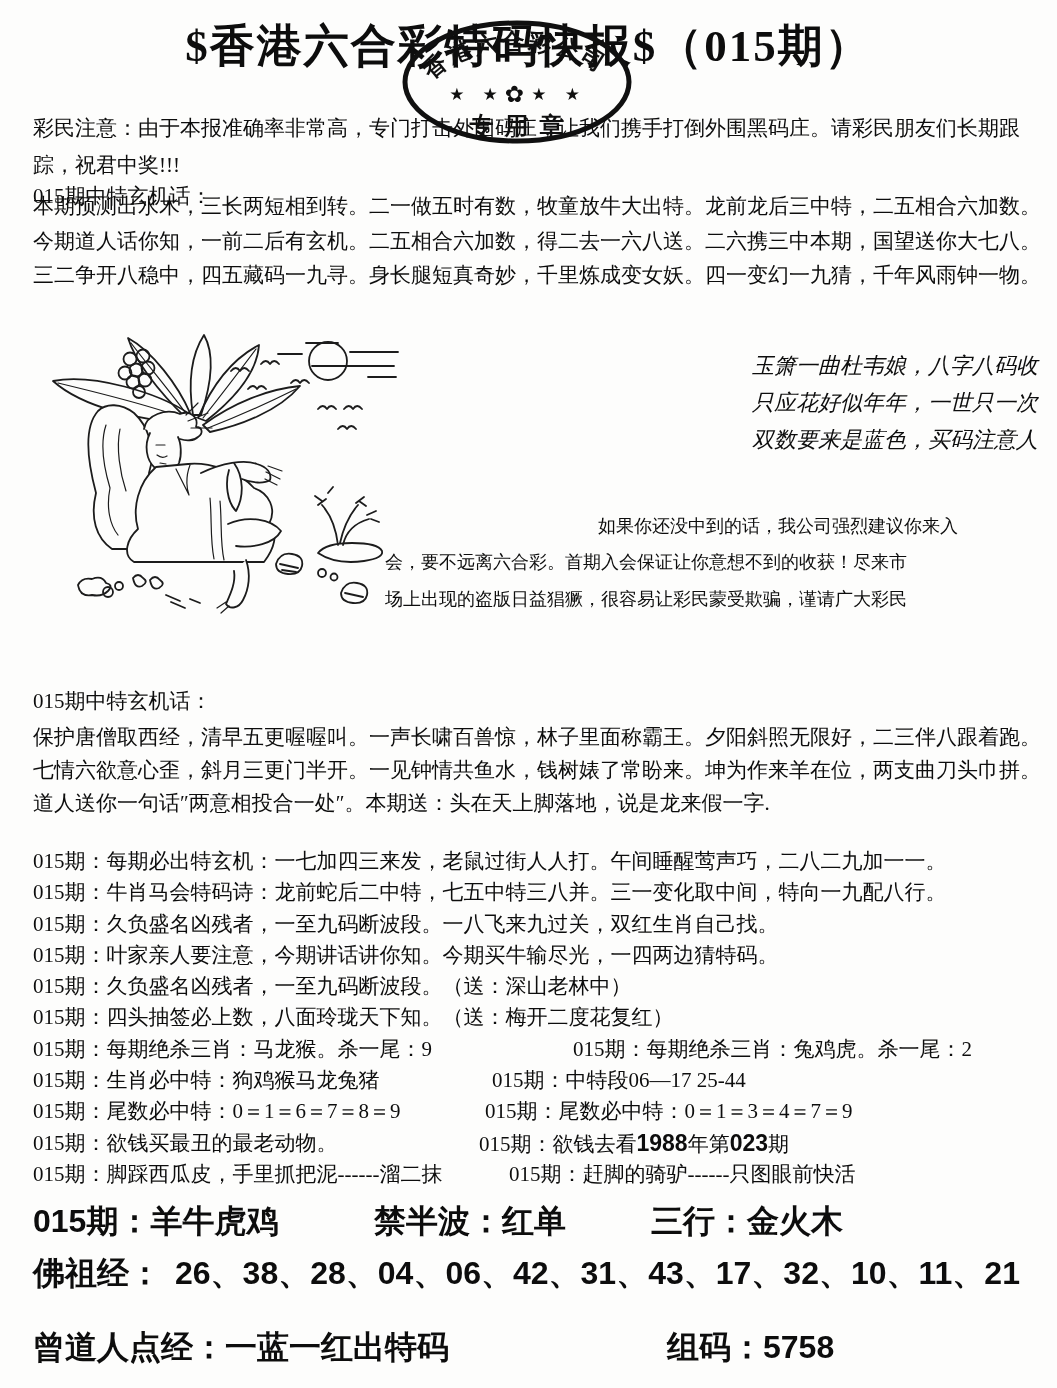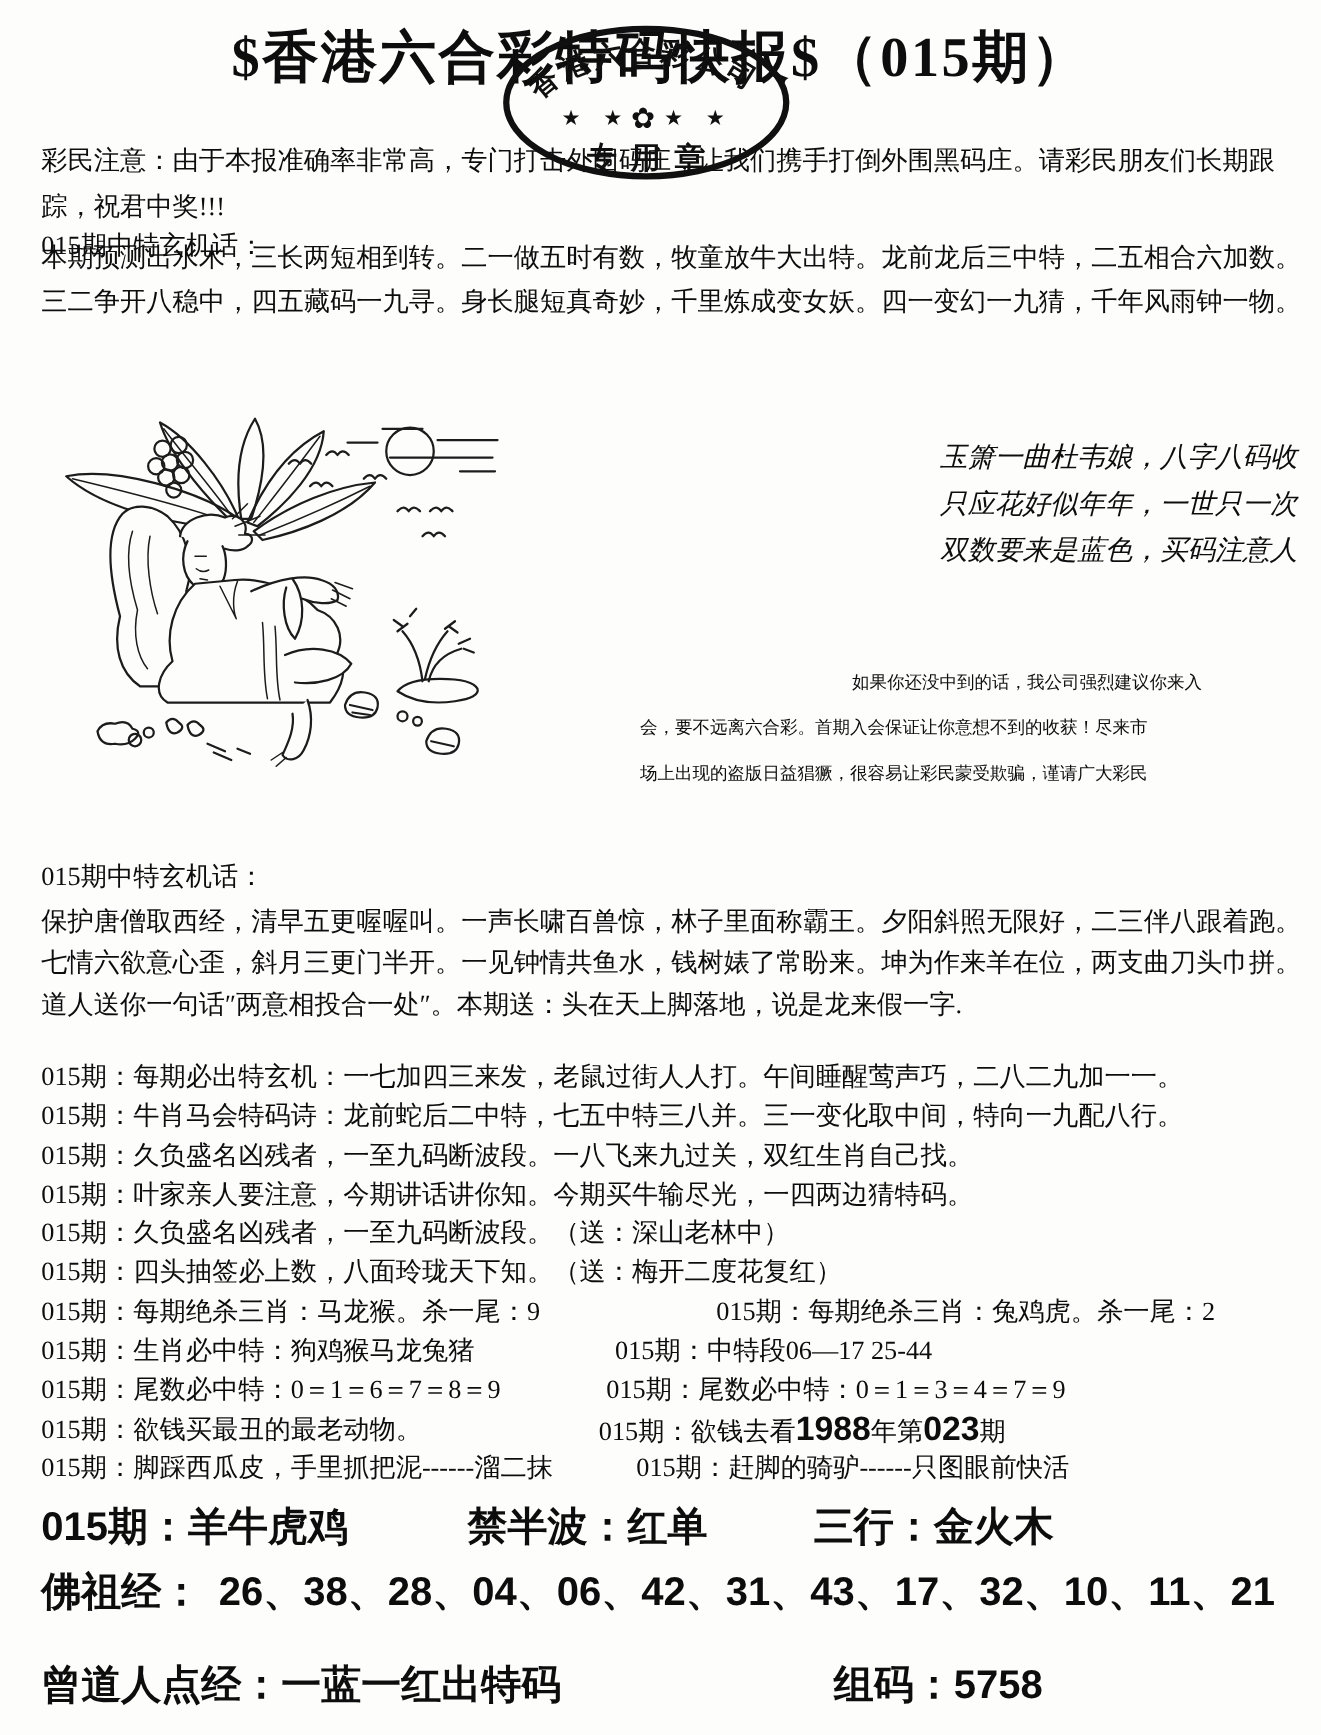--- a/index.html
+++ b/index.html
@@ -15,26 +15,26 @@
     font-size:45px; font-weight:bold; letter-spacing:2px; white-space:nowrap;
   }
   .stamp{left:402px; top:18px; width:232px; height:130px; z-index:6;}
   .stamp svg text{fill:#101010; font-family:"Liberation Serif","DejaVu Serif",serif;}
   .notice{left:33px; top:110px; width:1000px; font-size:21px; line-height:37px; z-index:2;}
   .sec-label{left:33px; font-size:21px;}
   .sec-lines{left:33px; width:1010px; font-size:21px;}
   .sec1-lines{top:189px; line-height:34.5px;}
   .sec2-lines{top:721px; line-height:33px;}
   .poem{left:752px; top:347px; font-size:22px; line-height:37px;font-style:italic;}
-  .promo{left:385px; top:529px; width:660px; font-size:14px; line-height:36.3px;text-align:center;}
+  .promo{left:385px; top:508px; width:660px; font-size:18px; line-height:36.3px;}
   .promo .indent{margin-left:213px;}
   .tips{left:33px; top:846px; width:1008px; font-size:21px;}
   .tip-row{position:relative; height:31.3px; line-height:31.3px; white-space:nowrap;}
   .tip-right{position:absolute; top:0; white-space:nowrap;}
-  .bignum{font-family:"Liberation Sans","DejaVu Sans",sans-serif; font-weight:bold; font-size:27px;text-align:center;}
+  .bignum{font-family:"Liberation Sans","DejaVu Sans",sans-serif; font-weight:bold; font-size:23px;text-align:center;}
   .footer-row{font-family:"Liberation Sans","DejaVu Sans",sans-serif; font-weight:bold; font-size:32px; white-space:nowrap;}
   .illus{left:38px; top:333px; width:402px; height:292px;}
   .illus path, .illus circle, .illus line, .illus polyline{stroke:#1c1c1c; fill:none; stroke-width:1.8; stroke-linecap:round; stroke-linejoin:round;}
   .illus .fillw{fill:#fdfdfc;}
   .illus .thin{stroke-width:1.2;}
 </style>
 </head>
 <body>
 
 <div class="page">
@@ -54,20 +54,21 @@
   </div>
 
   <div class="abs notice">
     <div class="nowrap">彩民注意：由于本报准确率非常高，专门打击外围码庄，让我们携手打倒外围黑码庄。请彩民朋友们长期跟</div>
     <div class="nowrap">踪，祝君中奖!!!</div>
   </div>
 
   <div class="abs sec-label" style="top:182px">015期中特玄机话：</div>
   <div class="abs sec-lines sec1-lines">
     <div class="nowrap">本期预测出水木，三长两短相到转。二一做五时有数，牧童放牛大出特。龙前龙后三中特，二五相合六加数。</div>
+    <div class="nowrap">今期道人话你知，一前二后有玄机。二五相合六加数，得二去一六八送。二六携三中本期，国望送你大七八。</div>
     <div class="nowrap">三二争开八稳中，四五藏码一九寻。身长腿短真奇妙，千里炼成变女妖。四一变幻一九猜，千年风雨钟一物。</div>
   </div>
 
   <div class="abs illus">
     <svg width="402" height="292" viewBox="0 0 402 292">
 
       <path d="M150,90 C105,88 45,75 15,48 C55,40 120,60 150,80 Z"></path>
       <path class="thin" d="M20,50 C70,62 118,74 148,86"></path>
       <path d="M148,85 C120,58 97,28 90,5 C114,18 140,52 152,80 Z"></path>
       <path class="thin" d="M93,10 C112,35 135,62 149,82"></path>

